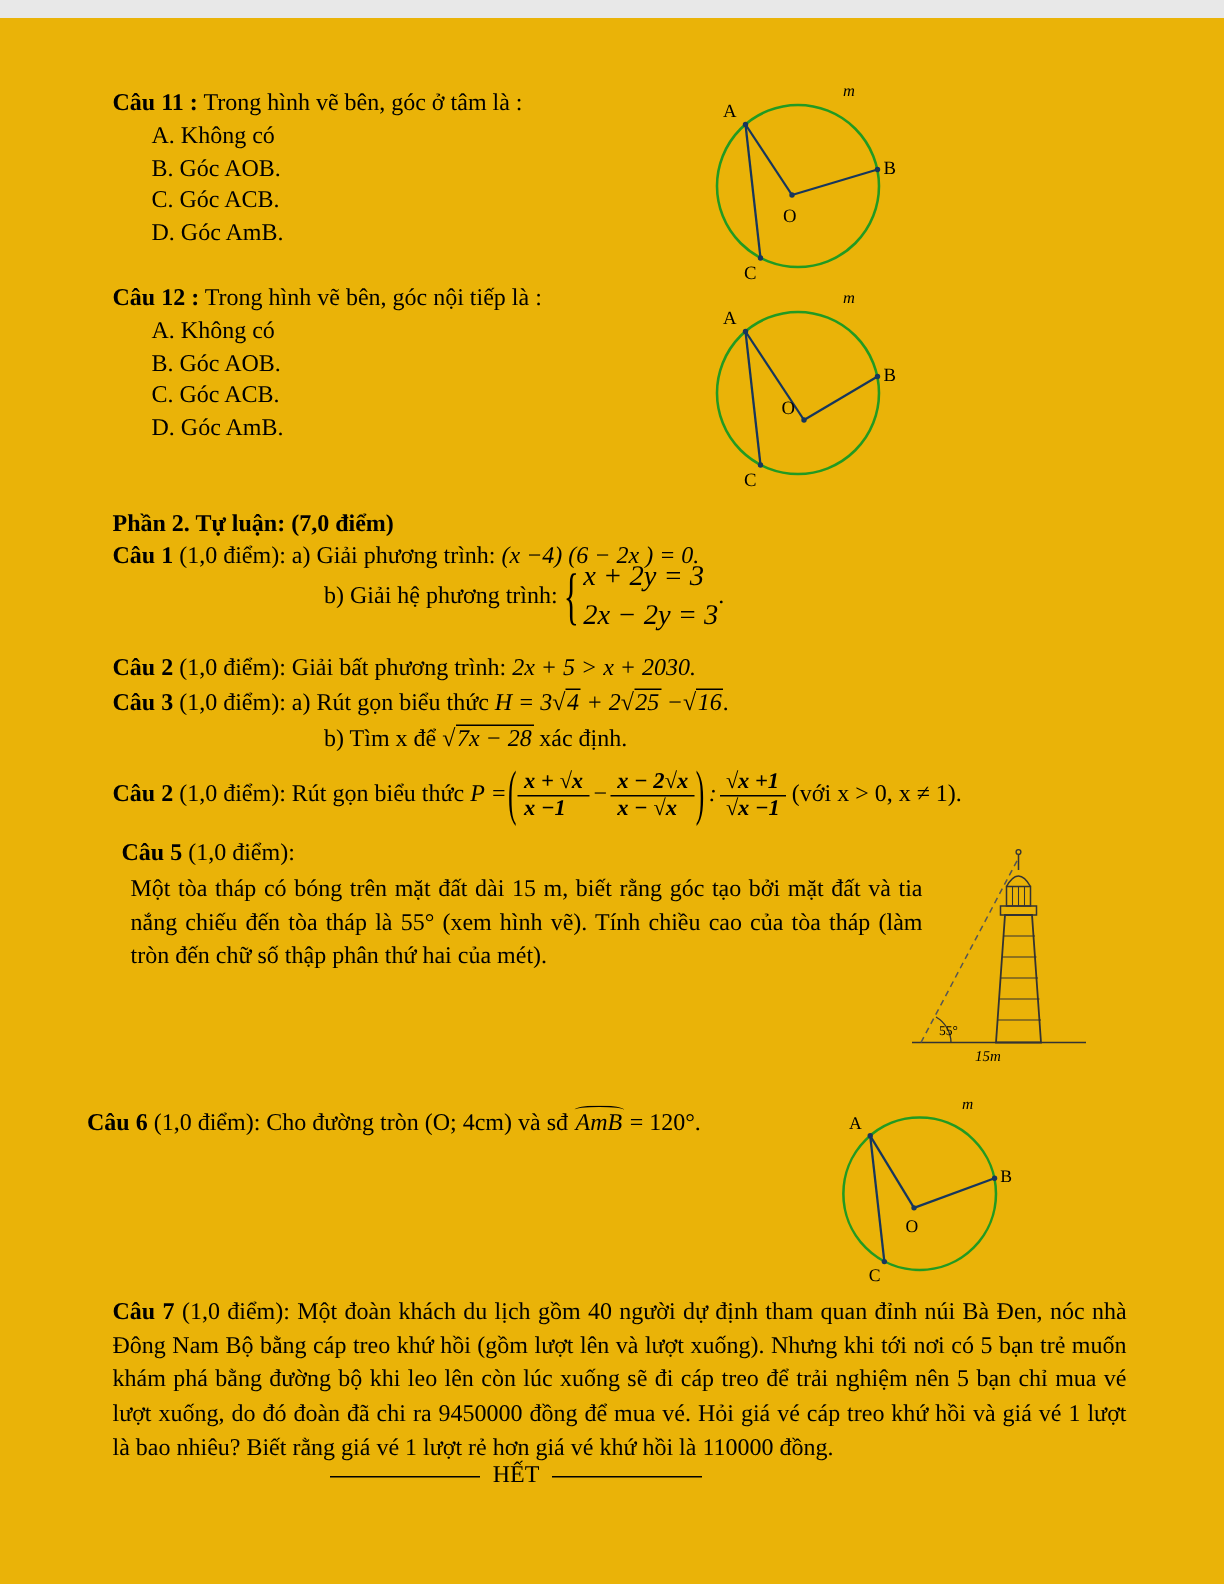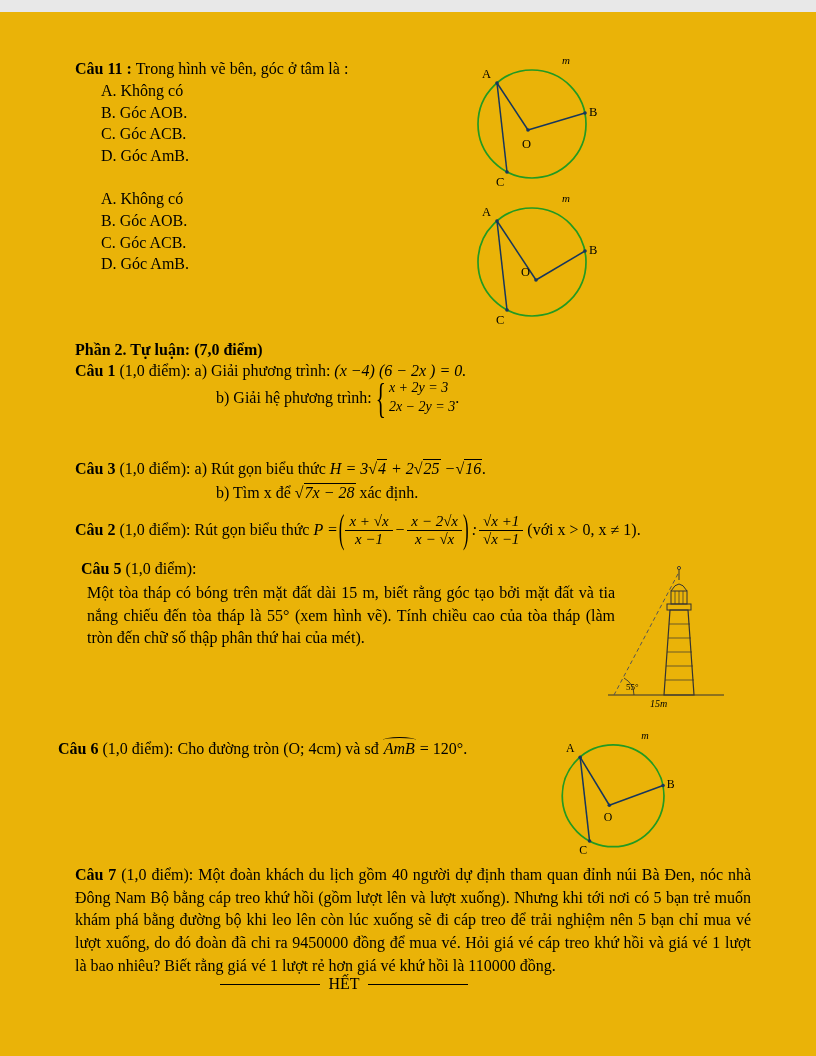--- a/index.html
+++ b/index.html
@@ -9,27 +9,27 @@
   .b{font-weight:bold;}
   .math{font-style:italic;}
   .opts{margin-left:26px;line-height:1.36;}
   .stem{line-height:1.36;}
   .para{text-align:justify;line-height:1.42;}
   
   .sq{white-space:nowrap;font-style:italic;}
   .rad{border-top:1.2px solid #000;padding:0 1px;}
   .rsign{font-style:normal;}
   
-  .frac{display:inline-block;vertical-align:middle;text-align:center;line-height:1.1;font-style:italic;font-size:15px;}
+  .frac{display:inline-block;vertical-align:middle;line-height:1.1;font-style:italic;font-size:15px;font-weight:bold;}
   .frac .num{display:block;padding:0 4px;border-bottom:1.2px solid #000;}
   .frac .den{display:block;padding:0 4px;}
   .mop{font-style:italic;padding:0 2px;}
   .bp{display:inline-block;transform:scaleY(2.4);font-size:17px;vertical-align:middle;font-style:normal;padding:0 1px;}
   .brace{display:inline-block;transform:scaleY(2.0);font-size:21px;vertical-align:middle;margin-right:3px;font-style:normal;}
-  .sys{display:inline-block;vertical-align:middle;font-style:italic;font-size:14px;line-height:1.35;}
+  .sys{display:inline-block;vertical-align:middle;font-style:italic;font-size:19px;line-height:1.35;}
   .sysline{display:block;}
   .vcenter{display:flex;align-items:center;}
   
   .arc{position:relative;font-style:italic;display:inline-block;padding:0 1px;}
   .arc::before{content:"";position:absolute;left:0;right:0;top:-3px;height:5px;
                border-top:1.4px solid #000;border-radius:50%;}
   
   .svglbl{font-size:12.5px;font-family:"Liberation Serif",serif;}
   .svglbl-m{font-size:11px;font-style:italic;font-family:"Liberation Serif",serif;}
   
@@ -64,20 +64,24 @@
     <circle cx="117" cy="61" r="1.8" fill="#17365d"></circle>
     <circle cx="60" cy="78" r="1.8" fill="#17365d"></circle>
     <text x="94" y="12" class="svglbl-m">m</text>
     <text x="14" y="26" class="svglbl">A</text>
     <text x="121" y="64" class="svglbl">B</text>
     <text x="28" y="134" class="svglbl">C</text>
     <text x="54" y="96" class="svglbl">O</text>
   </svg>
 
   <div class="abs" style="left:75px;top:176px;width:400px;">
+    <div class="stem">
+      <span class="b">Câu 12 :</span>
+      <span>Trong hình vẽ bên, góc nội tiếp là :</span>
+    </div>
     <div class="opts">
       <div>A. Không có</div>
       <div>B. Góc AOB.</div>
       <div>C. Góc ACB.</div>
       <div>D. Góc AmB.</div>
     </div>
   </div>
 
   <svg class="abs" style="left:468px;top:178px;" width="132" height="138" viewBox="0 0 132 138">
     <circle cx="64" cy="72" r="54" fill="none" stroke="#229a22" stroke-width="1.7"></circle>
@@ -107,20 +111,26 @@
   <div class="abs vcenter" style="left:216px;top:364px;height:44px;">
     <span>b) Giải hệ phương trình:</span>&nbsp;
     <span class="brace">{</span>
     <span class="sys">
       <span class="sysline">x + 2y = 3</span>
       <span class="sysline">2x − 2y = 3</span>
     </span>
     <span>.</span>
   </div>
 
+  <div class="abs" style="left:75px;top:425px;">
+    <span class="b">Câu 2</span>
+    <span>(1,0 điểm):</span>
+    <span>Giải bất phương trình:</span>
+    <span class="math">2x + 5 &gt; x + 2030.</span>
+  </div>
 
   <div class="abs" style="left:75px;top:448px;">
     <span class="b">Câu 3</span>
     <span>(1,0 điểm):</span>
     <span>a) Rút gọn biểu thức</span>
     <span class="math">
       <span>H = 3</span><span class="sq"><span class="rsign">√</span><span class="rad">4</span></span>
       <span>+ 2</span><span class="sq"><span class="rsign">√</span><span class="rad">25</span></span>
       <span>−</span><span class="sq"><span class="rsign">√</span><span class="rad">16</span></span><span>.</span>
     </span>

